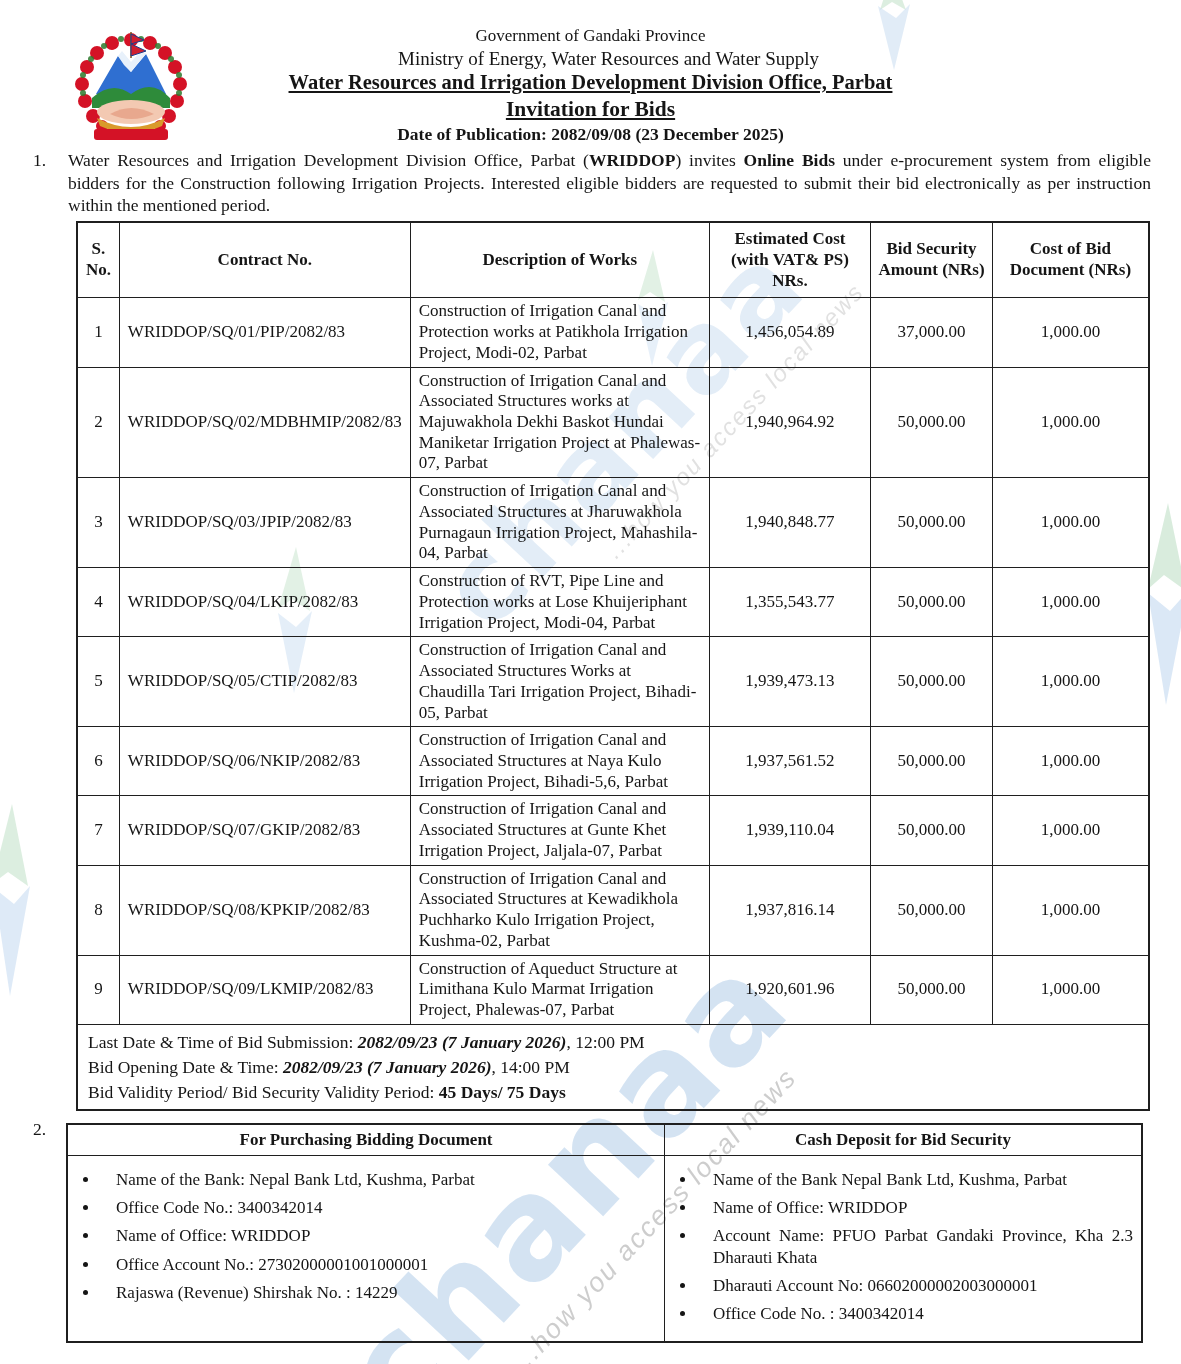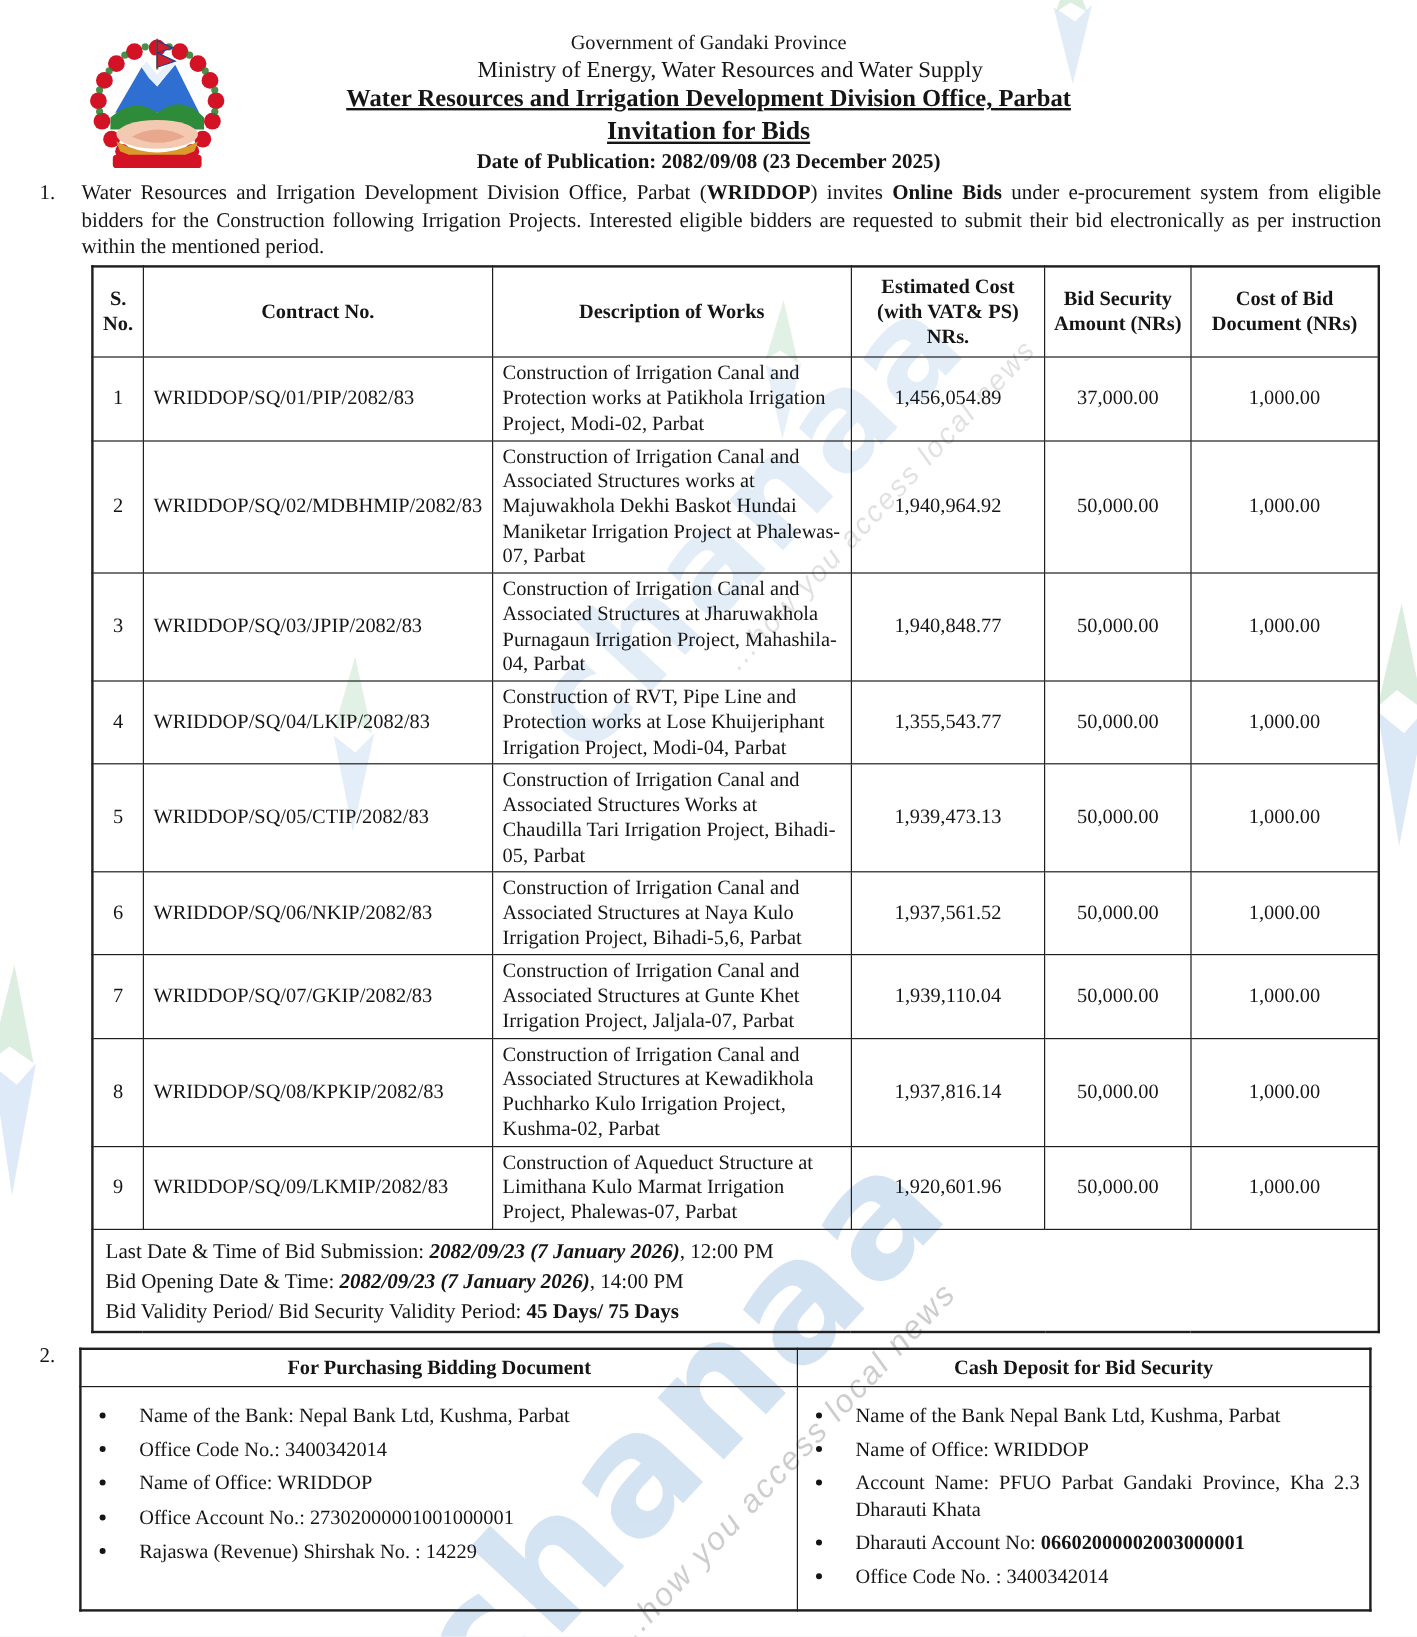--- a/index.html
+++ b/index.html
@@ -278,21 +278,21 @@
                     <li><span>Name of Office: WRIDDOP</span></li>
                     <li><span>Office Account No.: 27302000001001000001</span></li>
                     <li><span>Rajaswa (Revenue) Shirshak No. : 14229</span></li>
                   </ul>
               </td>
               <td>
                 <ul>
                     <li><span>Name of the Bank Nepal Bank Ltd, Kushma, Parbat</span></li>
                     <li><span>Name of Office: WRIDDOP</span></li>
                     <li><span>Account Name: PFUO Parbat Gandaki Province, Kha 2.3 Dharauti Khata</span></li>
-                    <li><span>Dharauti Account No: </span><span style="font-weight: bold;">06602000002003000001</span></li>
+                    <li><span>Dharauti Account No: </span><span style="font-weight: normal;">06602000002003000001</span></li>
                     <li><span>Office Code No. : 3400342014</span></li>
                   </ul>
               </td>
             </tr>
           </tbody>
         </table>
       </div>
     </div>
 
   </div>

